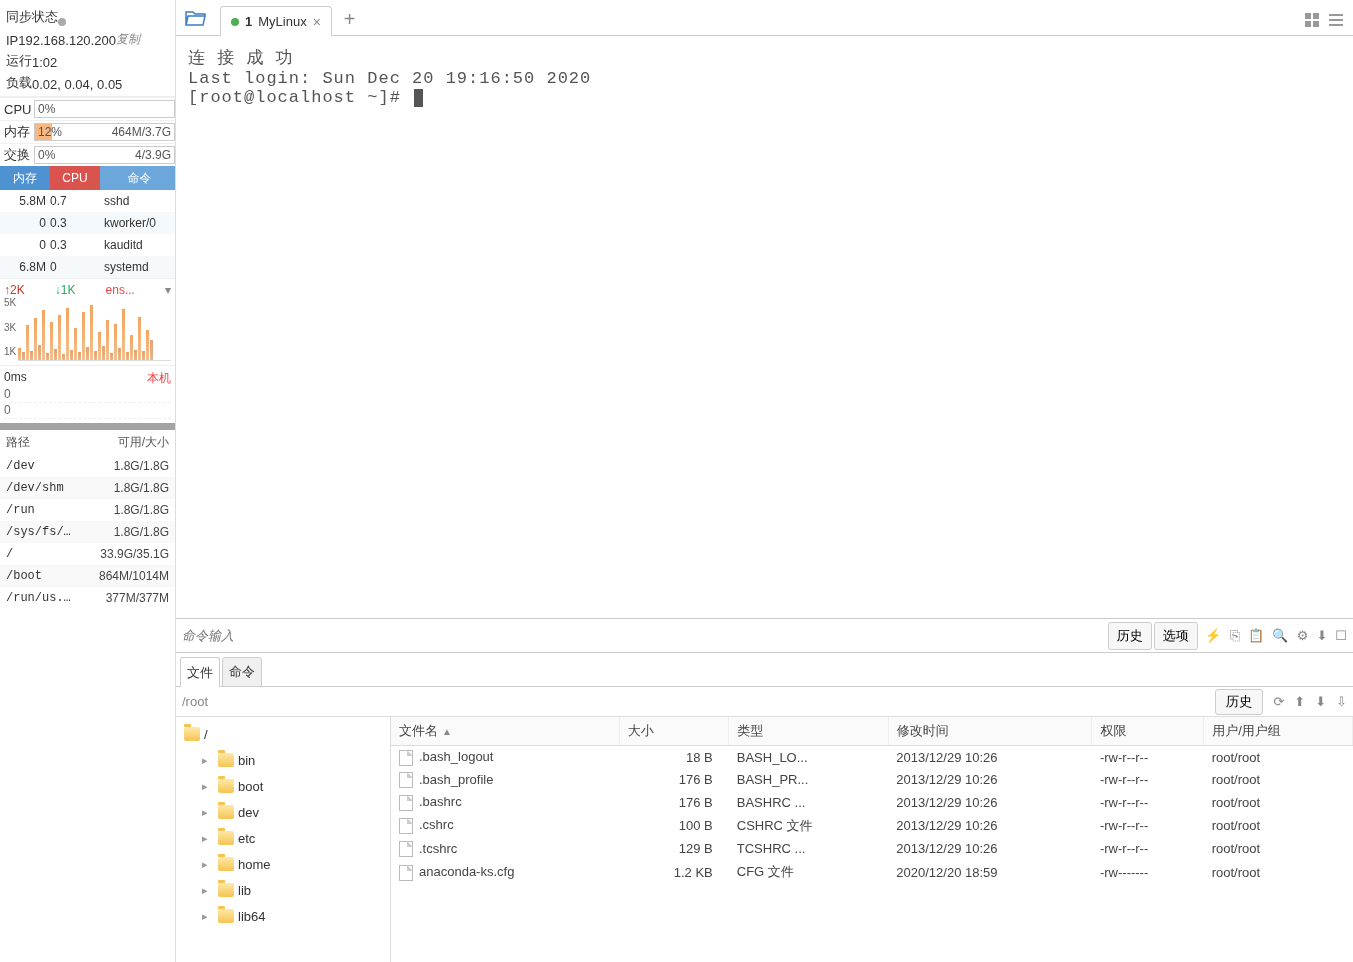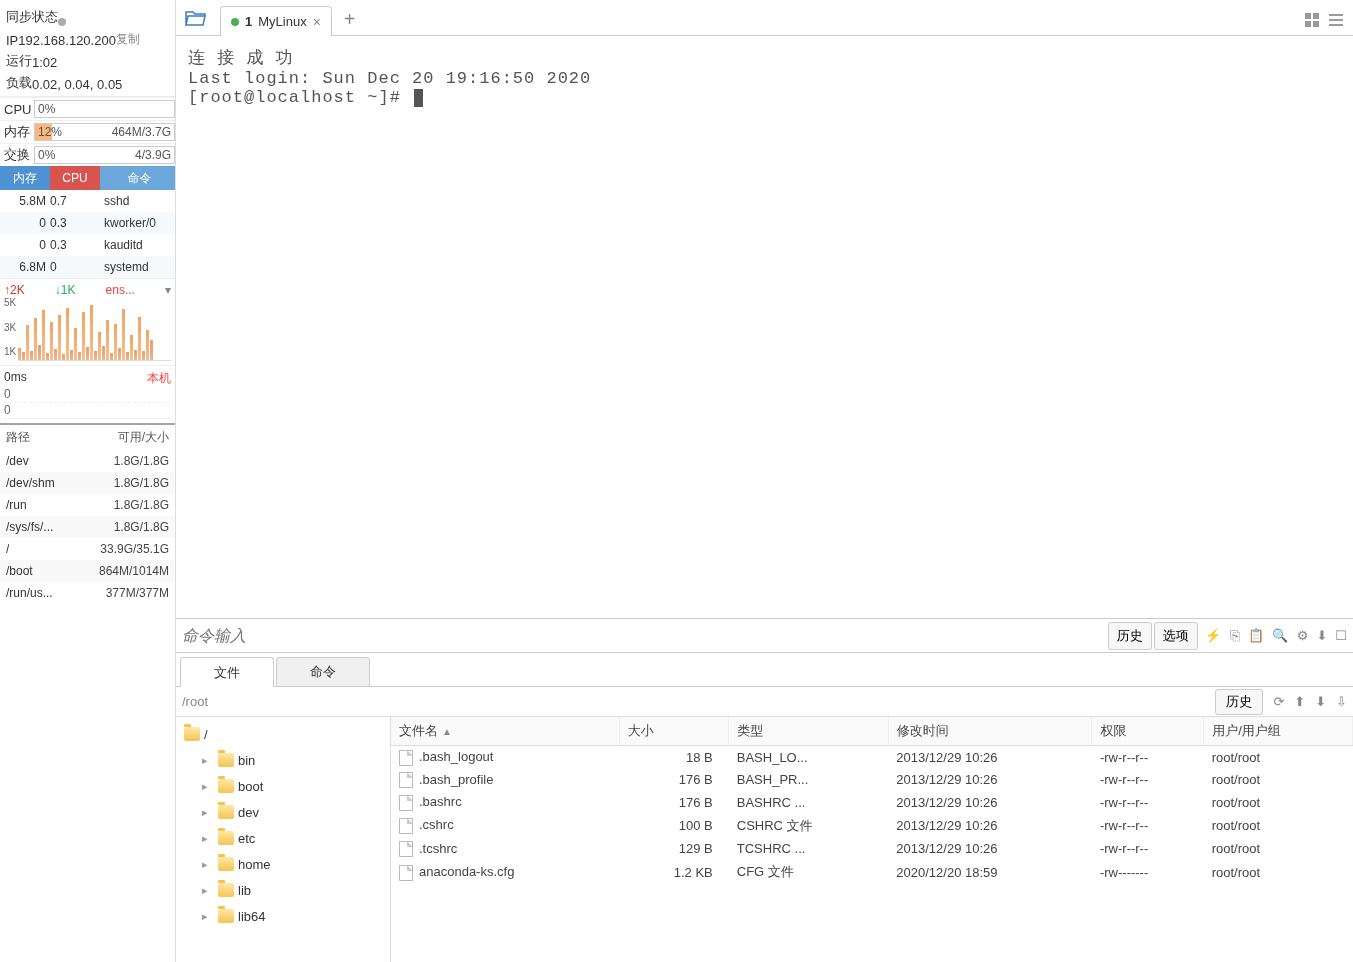--- a/index.html
+++ b/index.html
@@ -4,21 +4,21 @@
 <style>
 * { box-sizing: border-box; margin: 0; padding: 0; }
 body { font-family: "Microsoft YaHei", Arial, sans-serif; font-size: 13px; color: #333; background: #fff; display: flex; height: 962px; width: 1353px; overflow: hidden; }
 .sidebar { width: 176px; border-right: 1px solid #ddd; display: flex; flex-direction: column; overflow: hidden; }
 .main { flex: 1; display: flex; flex-direction: column; }
 
 
 .status-sec { padding: 4px 6px; border-bottom: 1px solid #eee; }
 .status-row { display: flex; align-items: flex-end; gap: 0; height: 22px; }
 .status-dot { width:8px; height:8px; border-radius:50%; background:#aaa; display:inline-block;}
-.copy { color:#888; font-size:12px; }
+.copy { color:#888; font-size:12px;font-style:italic; }
 .metric-row { display:flex; align-items:center; height:23px; border-top:1px solid #f0f0f0;}
 .metric-row .mlbl { width:34px; padding-left:4px;}
 .metric-row .mbar { flex:1; height:18px; border:1px solid #ccc; background:#fff; position:relative; display:flex; align-items:center; justify-content:space-between; padding:0 3px; font-size:12px; color:#555;}
 .metric-row .mbar .fill { position:absolute; left:0; top:0; bottom:0; background:#f8b77f; z-index:0;}
 .metric-row .mbar span { position:relative; z-index:1;}
 
 .proc-head { display:flex; background:#6ca7dc; color:#fff; height:24px; align-items:stretch;}
 .proc-head > div { display:flex; align-items:center; justify-content:center; font-size:12px;}
 .ph-mem { width:50px; background:#4e92d1;}
 .ph-cpu { width:50px; background:#d9534f;}
@@ -36,50 +36,50 @@
 .net-if { color:#ef4444;}
 .netchart { height:60px; margin-top:4px; display:flex; align-items:flex-end; gap:1px; position:relative; border-bottom:1px solid #ddd;}
 .netchart .bar { width:3px; background:linear-gradient(#f4a460,#f4c08d);}
 .netchart .bar.g { background:linear-gradient(#e8a070,#e0b890);}
 
 .lat-sec { padding:4px; border-top:1px solid #eee; font-size:12px;}
 .lat-top { display:flex; justify-content:space-between;}
 .lat-local { color:#ef4444;}
 .lat-rows > div { color:#666; height:16px; border-bottom:1px dashed #eee;}
 
-.disk-sec { border-top:2px solid #a3a3a3;}
+.disk-sec { border-top:7px solid #a3a3a3;}
 .disk-head { display:flex; padding:4px 6px; font-size:12px; color:#555; justify-content:space-between;}
 .disk-row { display:flex; justify-content:space-between; padding:2px 6px; font-size:12px; height:22px; align-items:center;}
 .disk-row:nth-child(even){background:#f9f9f9;}
-.dr-path { overflow:hidden; text-overflow:ellipsis; white-space:nowrap; max-width:70px;}
+.dr-path { overflow:hidden; text-overflow:ellipsis; white-space:nowrap; max-width:70px;font-family:Liberation Mono, monospace;}
 .dr-val { font-size:12px; color:#444;}
 
 
 .tabbar { height:36px; border-bottom:1px solid #ccc; display:flex; align-items:flex-end; padding-left:6px; gap:4px;}
 .tabbar .folder-ico { width:28px; height:28px; display:flex; align-items:center; justify-content:center; color:#3a7fc2; margin-right:6px; margin-bottom:3px;}
 .tab { height:30px; border:1px solid #ccc; border-bottom:none; border-radius:4px 4px 0 0; display:flex; align-items:center; padding:0 10px; gap:6px; background:#fff; position:relative; top:1px;}
 .tab .dot { width:8px; height:8px; border-radius:50%; background:#4caf50;}
 .tab .close { color:#888; font-size:14px;}
 .tabbar .plus { margin-left:8px; color:#888; font-size:20px; padding-bottom:4px;}
 .tabbar .right-icons { margin-left:auto; display:flex; gap:6px; padding-right:8px; padding-bottom:6px; color:#999;}
 .ricon { width:18px; height:18px; display:flex; align-items:center; justify-content:center;}
 
 .terminal { flex:1; padding:10px 12px; font-family:"Courier New",monospace; font-size:17px; color:#555; letter-spacing:1px; white-space:pre; overflow:auto;}
 .terminal .cursor { display:inline-block; width:9px; height:18px; background:#555; vertical-align:text-bottom; margin-left:2px;}
 
 .cmdbar { height:34px; border-top:1px solid #ccc; display:flex; align-items:center; padding:0 6px;}
-.cmdbar input { flex:1; border:none; outline:none; font-size:16px; color:#888; font-style:italic;}
+.cmdbar input { flex:1; border:none; outline:none; font-size:13px; color:#888; font-style:italic;}
 .cmdbar .btns { display:flex; gap:2px; align-items:center;}
 .cmdbar button { border:1px solid #ccc; background:#f7f7f7; padding:4px 8px; font-size:13px; border-radius:3px;}
 .cmdbar .icons { display:flex; gap:8px; margin-left:8px; color:#888; align-items:center;}
 .cmdbar .bolt { color:#7cb342;}
 
 .bottom { height:310px; border-top:1px solid #ccc; display:flex; flex-direction:column;}
 .btabs { height:34px; display:flex; align-items:flex-end; border-bottom:1px solid #ccc; padding-left:4px;}
-.btab { height:30px; border:1px solid #ccc; border-bottom:none; padding:0 33px; display:flex; align-items:center; background:#fff; border-radius:3px 3px 0 0; margin-right:2px;text-align:right;}
+.btab { height:30px; border:1px solid #ccc; border-bottom:none; padding:0 6px; display:flex; align-items:center; background:#fff; border-radius:3px 3px 0 0; margin-right:2px;text-align:right;}
 .btab.inactive { background:#f0f0f0; border-bottom:1px solid #ccc; position:relative; top:1px;}
 .btab.active { font-weight:500; position:relative; top:1px; background:#fff;}
 
 .pathbar { height:30px; border-bottom:1px solid #ddd; display:flex; align-items:center; padding:0 6px;}
 .pathbar .path { flex:1; color:#888; }
 .pathbar button { border:1px solid #ccc; background:#f7f7f7; padding:3px 10px; border-radius:3px;}
 .pathbar .picons { display:flex; gap:10px; margin-left:10px; color:#888;}
 
 .fsplit { flex:1; display:flex;}
 .ftree { width:215px; border-right:1px solid #ddd; overflow:auto; padding:4px;}

